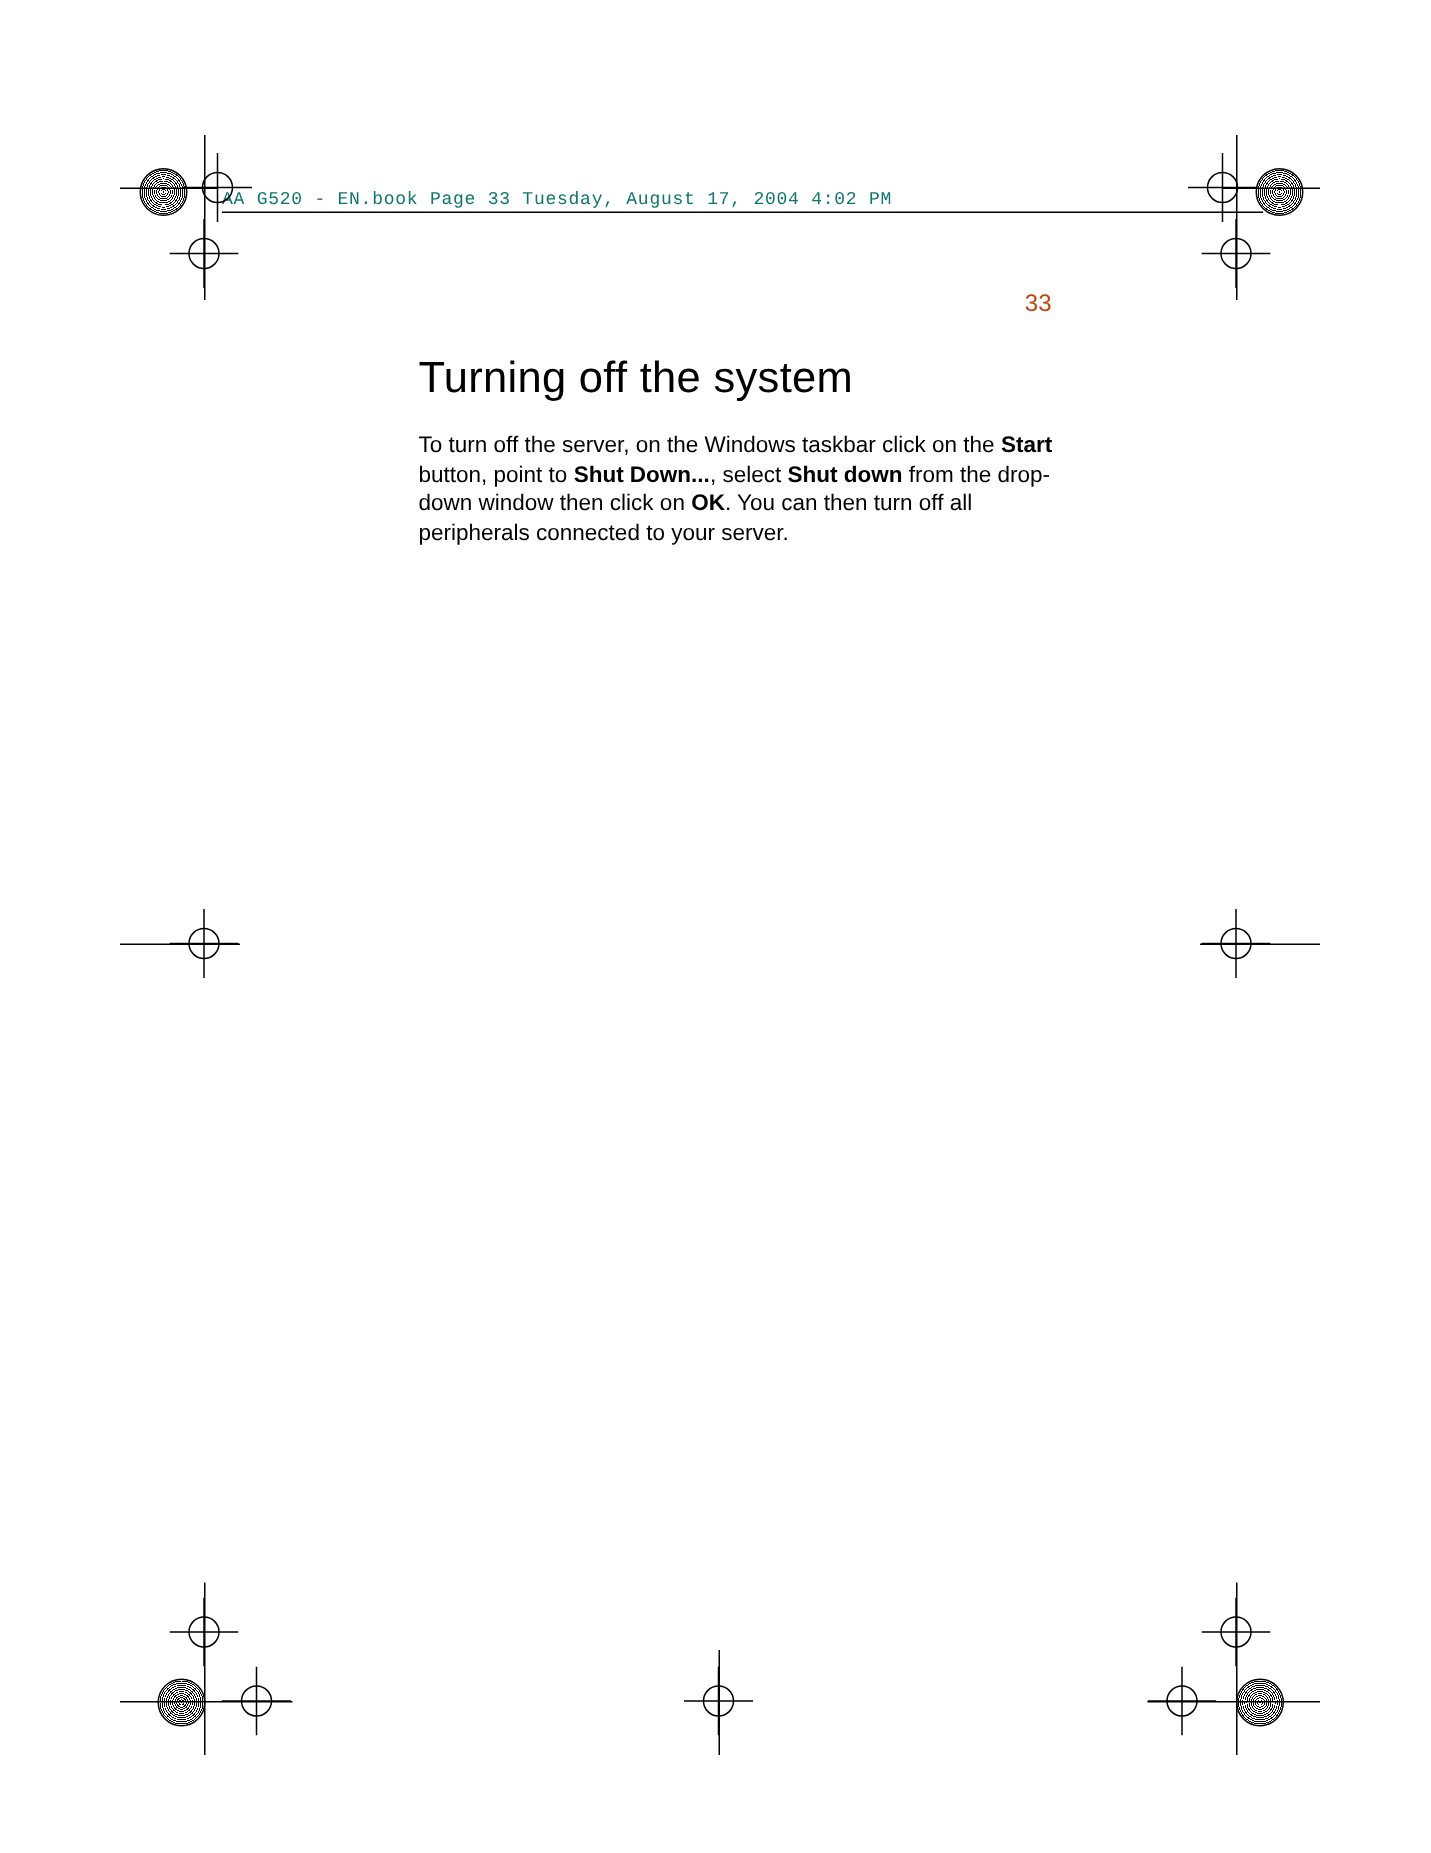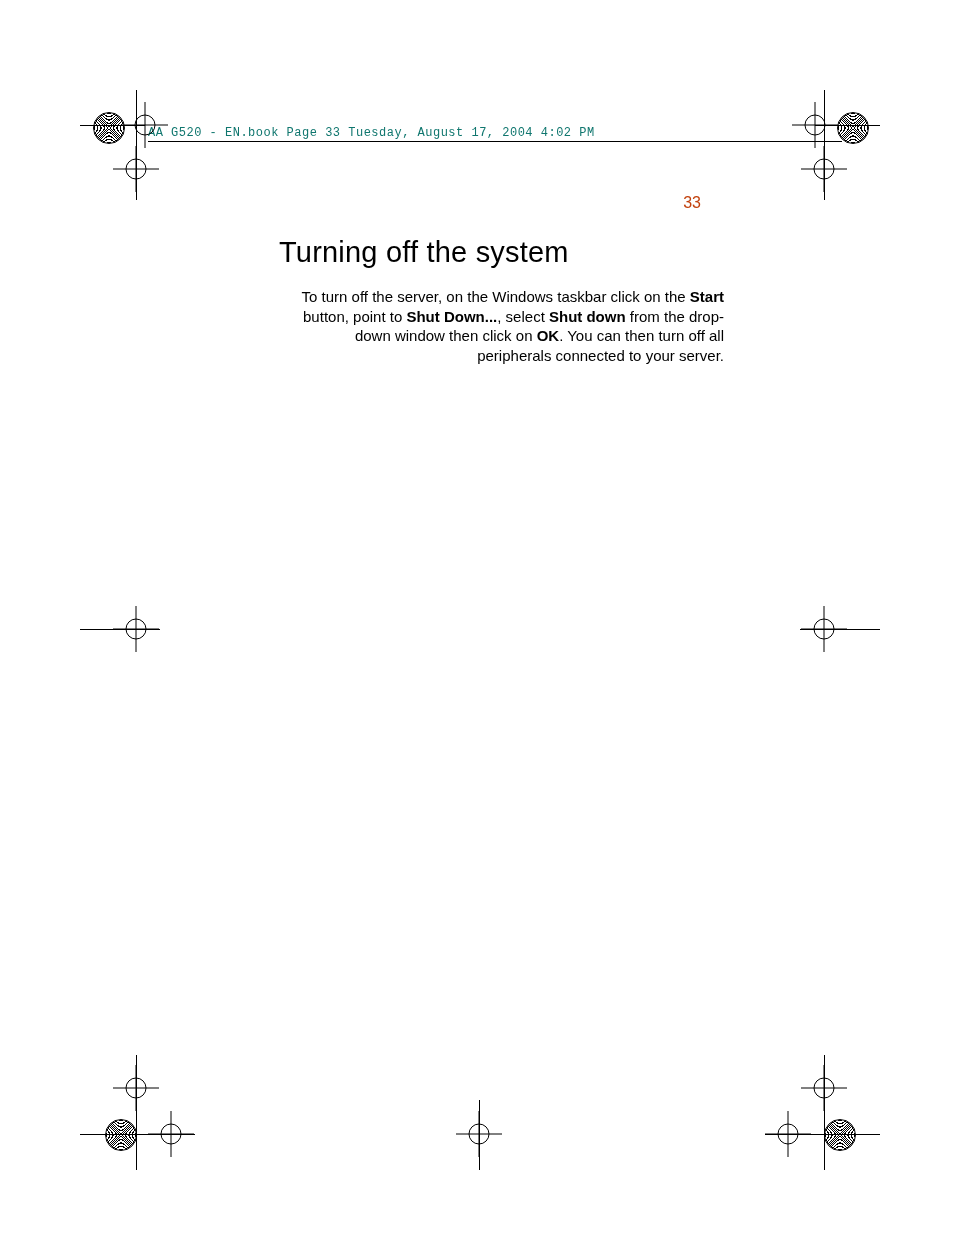--- a/index.html
+++ b/index.html
@@ -43,21 +43,20 @@
     font-size: 29px;
     font-weight: 400;
     margin: 0 0 18px 0;
     letter-spacing: 0.2px;
   }
   .para {
     font-size: 15px;
     line-height: 1.3;
     margin: 0 0 14px 0;
     color: #000;
-    text-align: right;
   }
   .bold { font-weight: 600; }
   .ball {
     position: absolute;
     border-radius: 50%;
     background:
       repeating-radial-gradient(circle at 50% 50%, #000 0 0.6px, #fff 0.6px 1.4px);
     border: 1px solid #000;
   }
   

